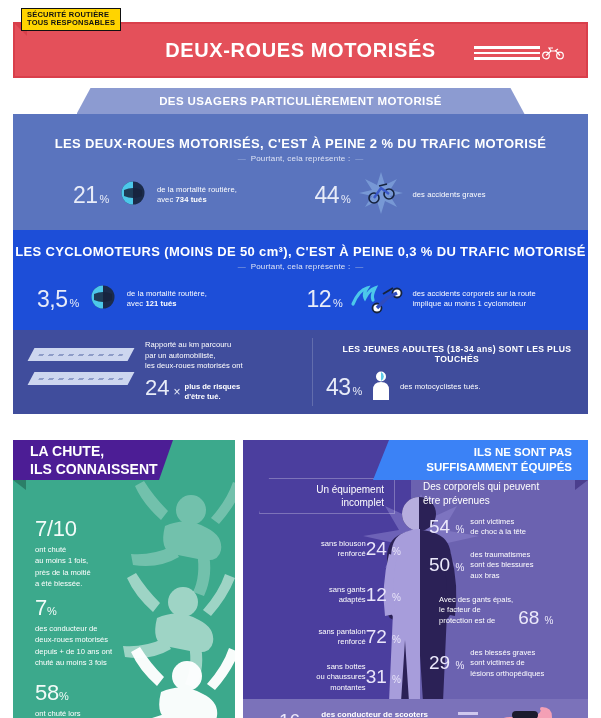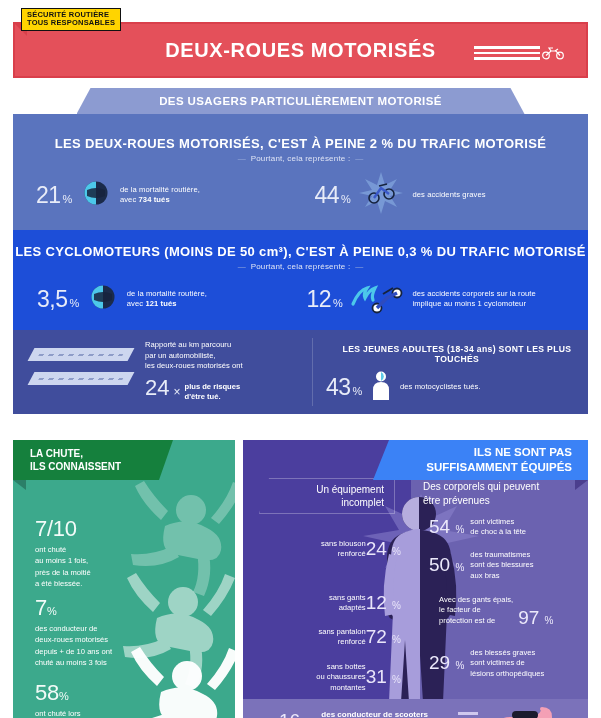--- a/index.html
+++ b/index.html
@@ -120,22 +120,22 @@
 
   
   .bottom { position: relative; width: 601px; height: 338px; margin-top: 8px; }
 
   .green-panel {
     position: absolute; left: 13px; top: 18px; width: 222px; height: 303px;
     background: #3ca98c; overflow: hidden;
   }
   .ribbon-green {
     position: absolute; left: 0; top: 0; width: 160px; height: 40px;
-    background: #15803d; color: #fff; display: flex; align-items: center;
-    padding-left: 17px; font-size: 10px; font-weight: bold; line-height: 1.3;
+    background: #4c1d95; color: #fff; display: flex; align-items: center;
+    padding-left: 17px; font-size: 14px; font-weight: bold; line-height: 1.3;
     clip-path: polygon(0 0, 100% 0, calc(100% - 14px) 100%, 0 100%);
     z-index: 3;
   }
   .ribbon-green-fold {
     position: absolute; left: 0; top: 40px; width: 13px; height: 10px;
     background: #2b7f68; clip-path: polygon(0 0, 100% 0, 100% 100%); z-index: 2;
   }
   .g-stat { position: absolute; left: 22px; color: #fff; }
   .g-num { font-size: 22px; font-weight: 300; color: #f2fbf8; letter-spacing: -.3px; }
   .g-num .pct { font-size: 11px; }
@@ -235,21 +235,21 @@
       <span>DES USAGERS PARTICULIÈREMENT MOTORISÉ</span>
     </div>
   </div>
 
   <div class="blue-sec bs-1">
     <div class="sec-title">LES DEUX-ROUES MOTORISÉS, C'EST À PEINE 2 % DU TRAFIC MOTORISÉ</div>
     <div class="sec-sub">
       <span class="dash">—</span><span>Pourtant, cela représente :</span><span class="dash">—</span>
     </div>
     <div class="stat-row">
-      <div class="stat-cell" style="width:50%; padding-left:23px;">
+      <div class="stat-cell" style="width:50%; padding-left:60px;">
         <div class="big-num"><span>21</span><span class="pct">%</span></div>
         <div style="margin:0 9px">
           <svg width="30" height="26" viewBox="0 0 30 26">
             <circle cx="15" cy="13" r="11.5" fill="#1b2b4a"></circle>
             <path d="M15 1.5 A11.5 11.5 0 0 0 15 24.5 Z" fill="#4cc8ea"></path>
             <path d="M6 10 q9 -4 18 0 l0 6 q-9 4 -18 0 Z" fill="#16233d" opacity="0.85"></path>
           </svg>
         </div>
         <div class="stat-txt">
           <div>de la mortalité routière,</div>
@@ -460,21 +460,21 @@
     </div>
 
     <div class="eq-item" style="left:8px; top:98px; width:150px;">
       <div class="eq-lbl">
         <div>sans blouson</div>
         <div>renforcé</div>
       </div>
       <div class="eq-num"><span>24</span> <span class="pct">%</span></div>
     </div>
 
-    <div class="eq-item" style="left:8px; top:152px; width:150px;">
+    <div class="eq-item" style="left:8px; top:144px; width:150px;">
       <div class="eq-lbl">
         <div>sans gants</div>
         <div>adaptés</div>
       </div>
       <div class="eq-num"><span>12</span> <span class="pct">%</span></div>
     </div>
 
     <div class="eq-item" style="left:8px; top:186px; width:150px;">
       <div class="eq-lbl">
         <div>sans pantalon</div>
@@ -508,21 +508,21 @@
         <div>aux bras</div>
       </div>
     </div>
 
     <div style="position:absolute; left:196px; top:155px; display:flex; align-items:flex-end; gap:5px;">
       <div class="inj-txt" style="text-align:left;">
         <div>Avec des gants épais,</div>
         <div>le facteur de</div>
         <div>protection est de</div>
       </div>
-      <div class="inj-num" style="margin-bottom:-3px;"><span>97</span> <span class="pct">%</span></div>
+      <div class="inj-num" style="margin-bottom:-3px;"><span>68</span> <span class="pct">%</span></div>
     </div>
 
     <div class="inj-item" style="left:186px; top:208px;">
       <div class="inj-num"><span>29</span> <span class="pct">%</span></div>
       <div class="inj-txt">
         <div>des blessés graves</div>
         <div>sont victimes de</div>
         <div>lésions orthopédiques</div>
       </div>
     </div>

